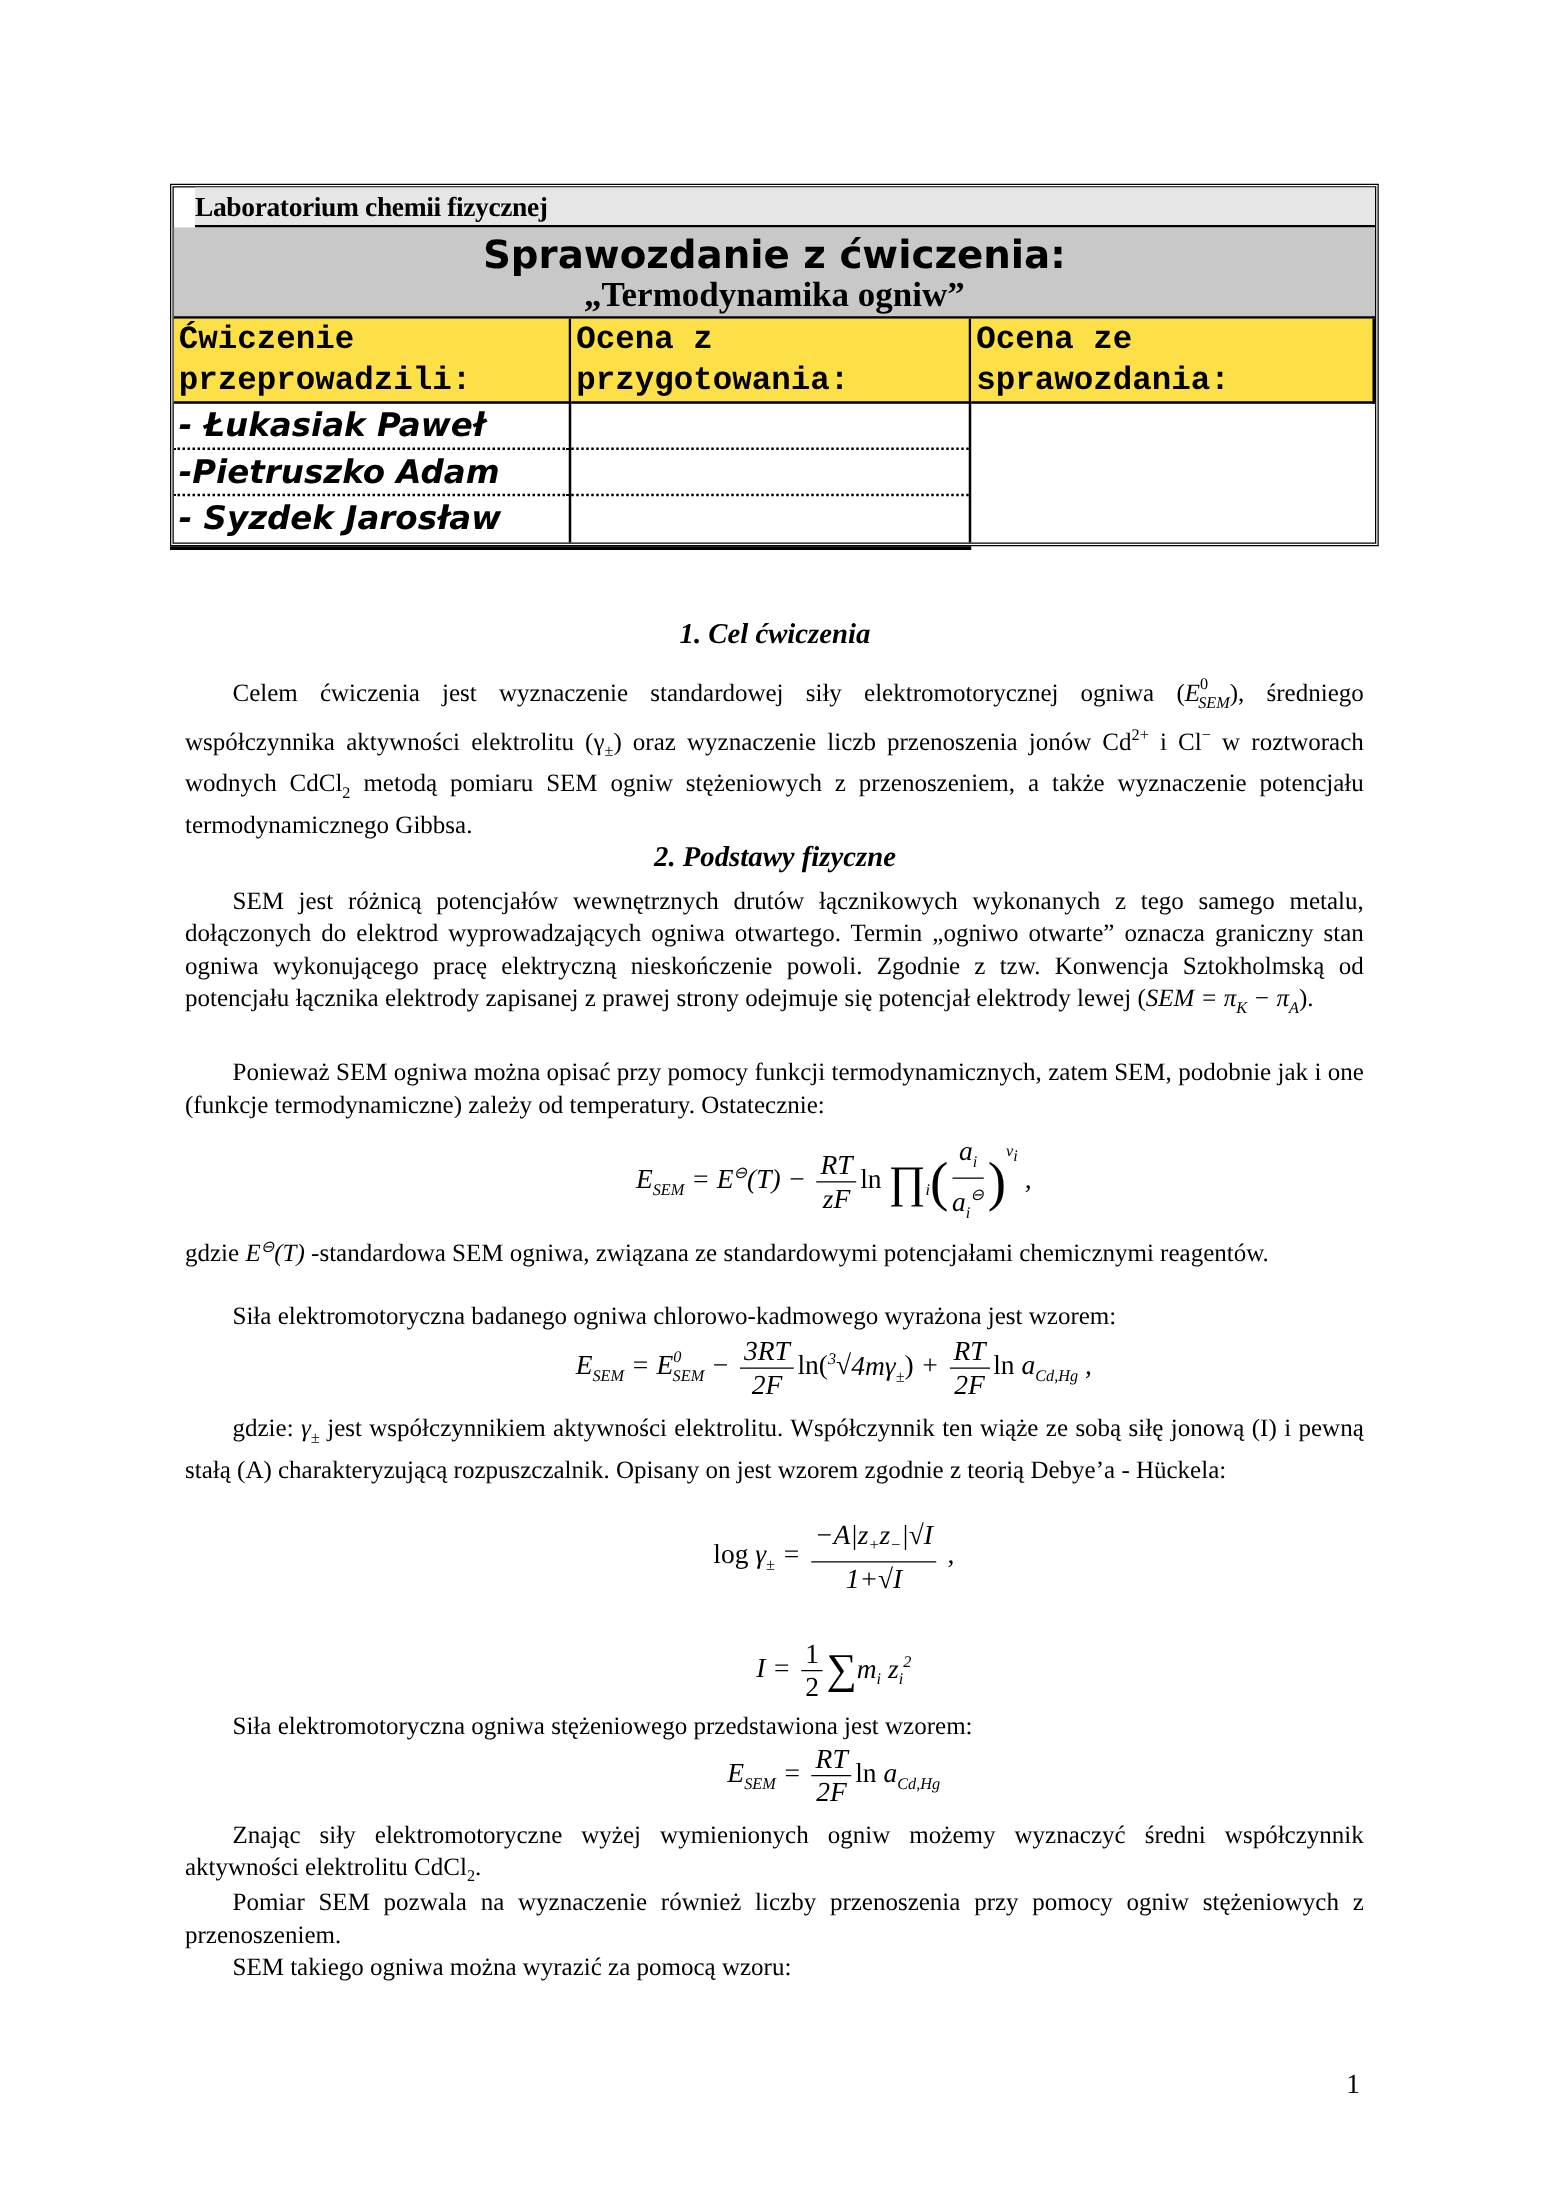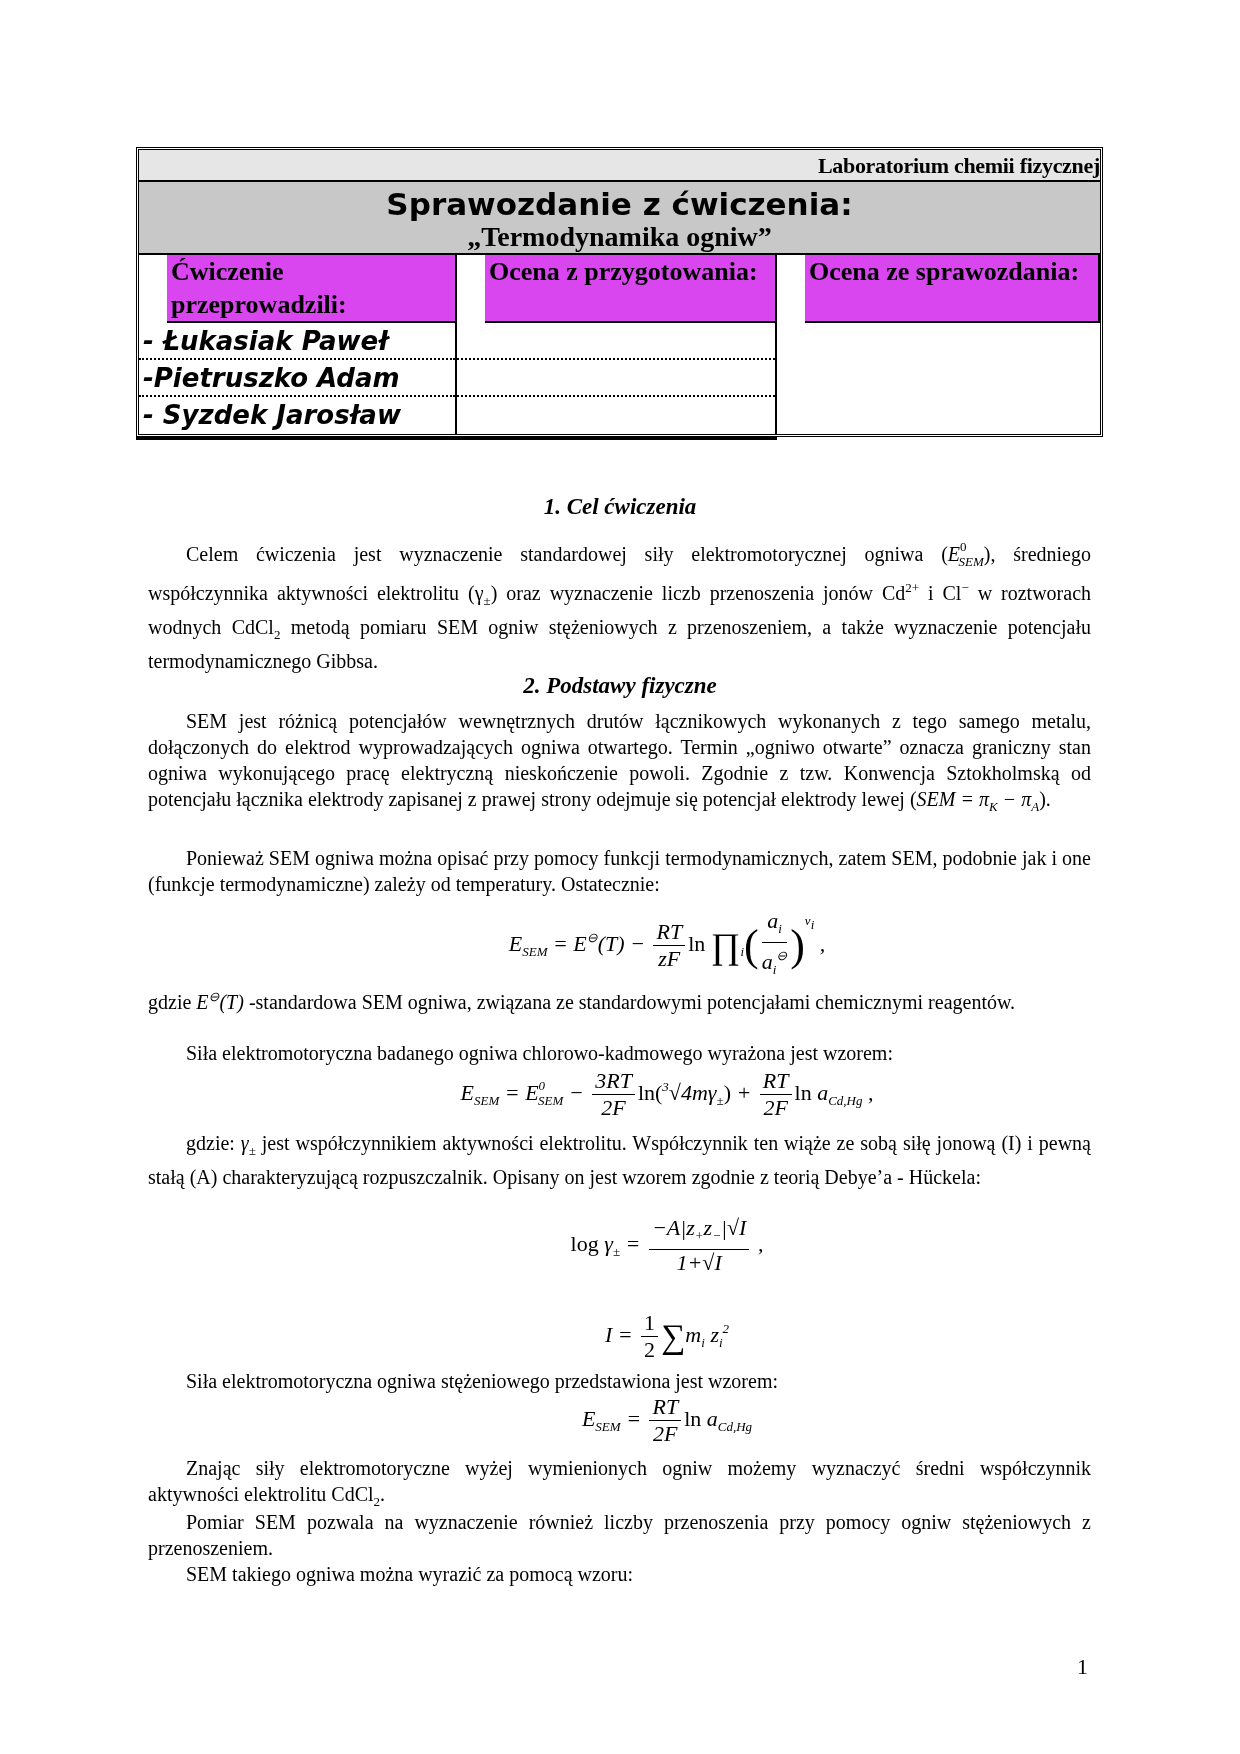--- a/index.html
+++ b/index.html
@@ -4,29 +4,29 @@
 <style>
   html, body { margin:0; padding:0; background:#ffffff; }
   body { width:1240px; height:1754px; position:relative; overflow:hidden;
          font-family:"Liberation Serif","DejaVu Serif",serif; color:#000; }
   .page { position:absolute; left:0; top:0; width:1240px; height:1754px; }
 
   
   .hdr { position:absolute; left:136px; top:147px; width:967px; border:3px double #000;
          box-sizing:border-box; }
   .hdr .row { border-bottom:2px solid #000; box-sizing:border-box; }
-  .hdr .r1 { background:#e6e6e6; height:32px; text-align:right; font-weight:bold; font-size:22px; line-height:32px;
-             font-family:"Liberation Serif",serif; letter-spacing:-0.3px; }
+  .hdr .r1 { background:#e6e6e6; height:32px; text-align:left; font-weight:bold; font-size:22px; line-height:32px;
+             font-family:"Liberation Serif",serif; letter-spacing:-0.3px;margin-left:17px; }
   .hdr .r2 { background:#c8c8c8; height:73px; text-align:center; }
   .hdr .r2 .big { font-family:"DejaVu Sans",sans-serif; font-weight:bold; font-size:31px; line-height:40px; padding-top:2px; }
   .hdr .r2 .sub { font-family:"Liberation Serif",serif; font-weight:bold; font-size:28px; line-height:26px; }
   .hdr .grid { display:grid; grid-template-columns:318px 320px 1fr; }
-  .hdr .hcell { background:#d946ef; height:68px; font-family:Liberation Serif, serif; font-weight:bold;
+  .hdr .hcell { background:#fde047; height:68px; font-family:Liberation Mono, monospace; font-weight:bold;
                 font-size:26px; line-height:33px; padding-left:4px; box-sizing:border-box; border-right:2px solid #000;
-                border-bottom:2px solid #000;margin-left:28px; }
+                border-bottom:2px solid #000; }
   .hdr .hcell:last-child { border-right:none; }
   .hdr .names { border-right:2px solid #000; }
   .hdr .name { height:37px; font-family:"DejaVu Sans",sans-serif; font-style:italic; font-weight:bold; font-size:26px;
                line-height:36px; padding-left:4px; box-sizing:border-box; border-bottom:2px dotted #000; }
   .hdr .name:last-child { border-bottom:none; }
   .hdr .grades { border-right:2px solid #000; }
   .hdr .gcell { height:37px; border-bottom:2px dotted #000; box-sizing:border-box; }
   .hdr .gcell:last-child { border-bottom:none; }
   .hdr .final { }
   .underline-bar { position:absolute; left:136px; top:437px; width:641px; height:3px; background:#000; }

